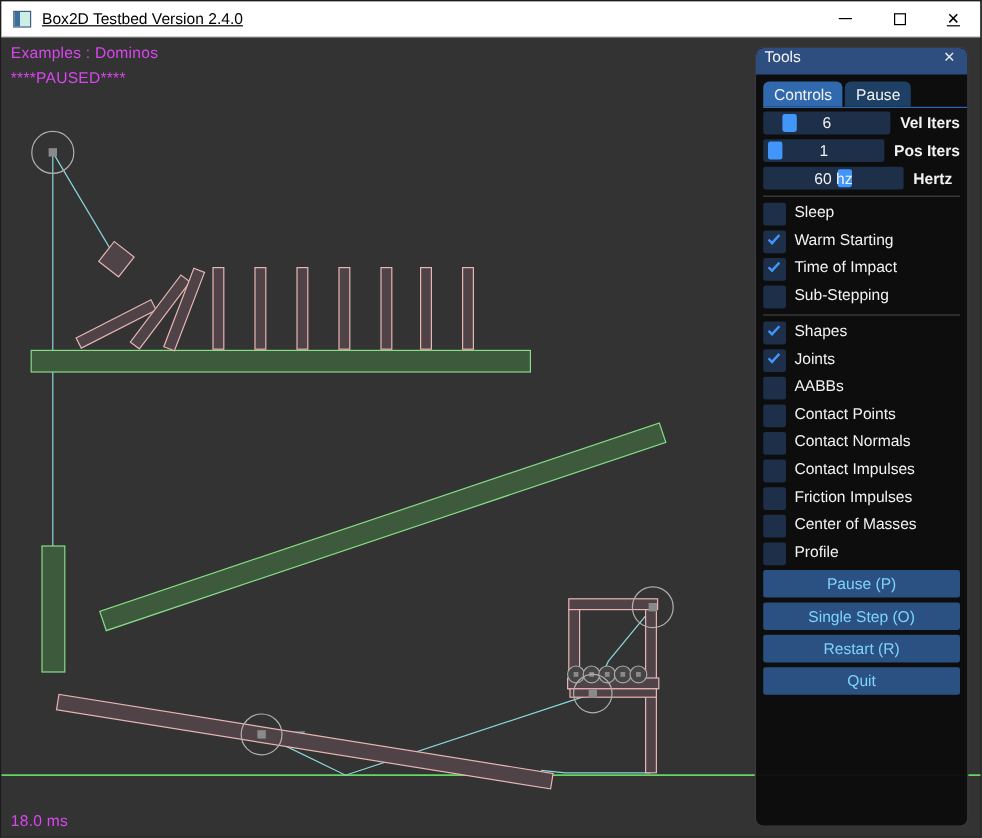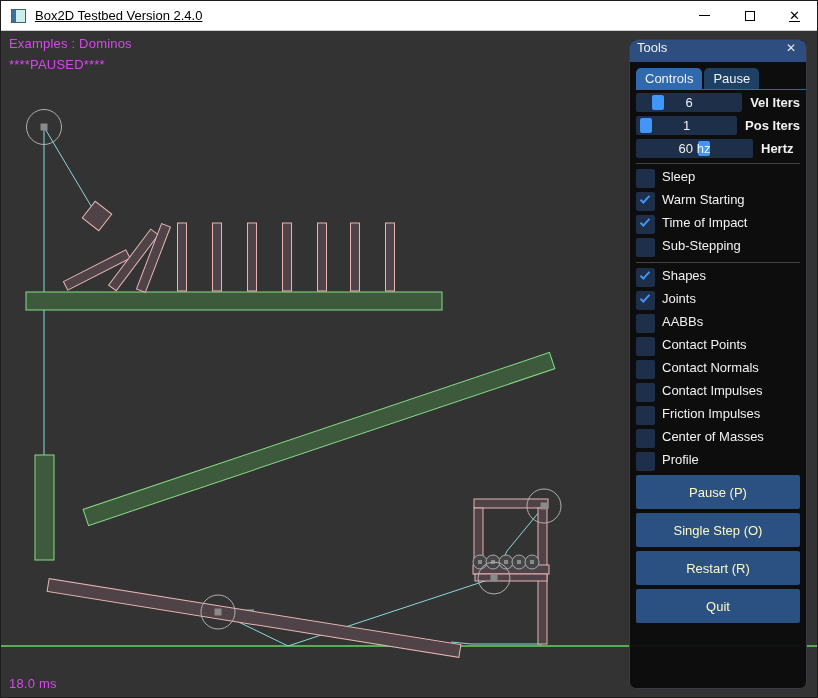--- a/index.html
+++ b/index.html
@@ -67,22 +67,22 @@
   .separator { height:1px; background:#424242; margin:5px 0 5px 0; }
   .chk-row { display:flex; align-items:flex-start; height:19px; margin-bottom:4px; cursor:default; }
   .chk-box {
     position:relative; width:19px; height:19px; background:#1d2f49; border-radius:2px; flex:0 0 auto;
   }
   .chk-mark { display:none; position:absolute; left:4px; top:4px; width:10px; height:5px;
     border-left:2.5px solid #4296fa; border-bottom:2.5px solid #4296fa; transform:rotate(-47deg); }
   .chk-box.checked .chk-mark { display:block; }
   .chk-label { margin-left:7px; white-space:nowrap; }
   .btn {
-    height:34px; margin-bottom:4px; background:#2b5183; border-radius:2px;
-    display:flex; align-items:center; justify-content:center; color:#fef9c3; cursor:default;
+    height:23px; margin-bottom:4px; background:#2b5183; border-radius:2px;
+    display:flex; align-items:center; justify-content:center; color:#7dd3fc; cursor:default;
   }
   .btn-stack { margin-top:2px; }
 </style>
 </head>
 <body>
 
 <div class="window">
 
   <div class="titlebar">
     <span class="app-icon"></span>

